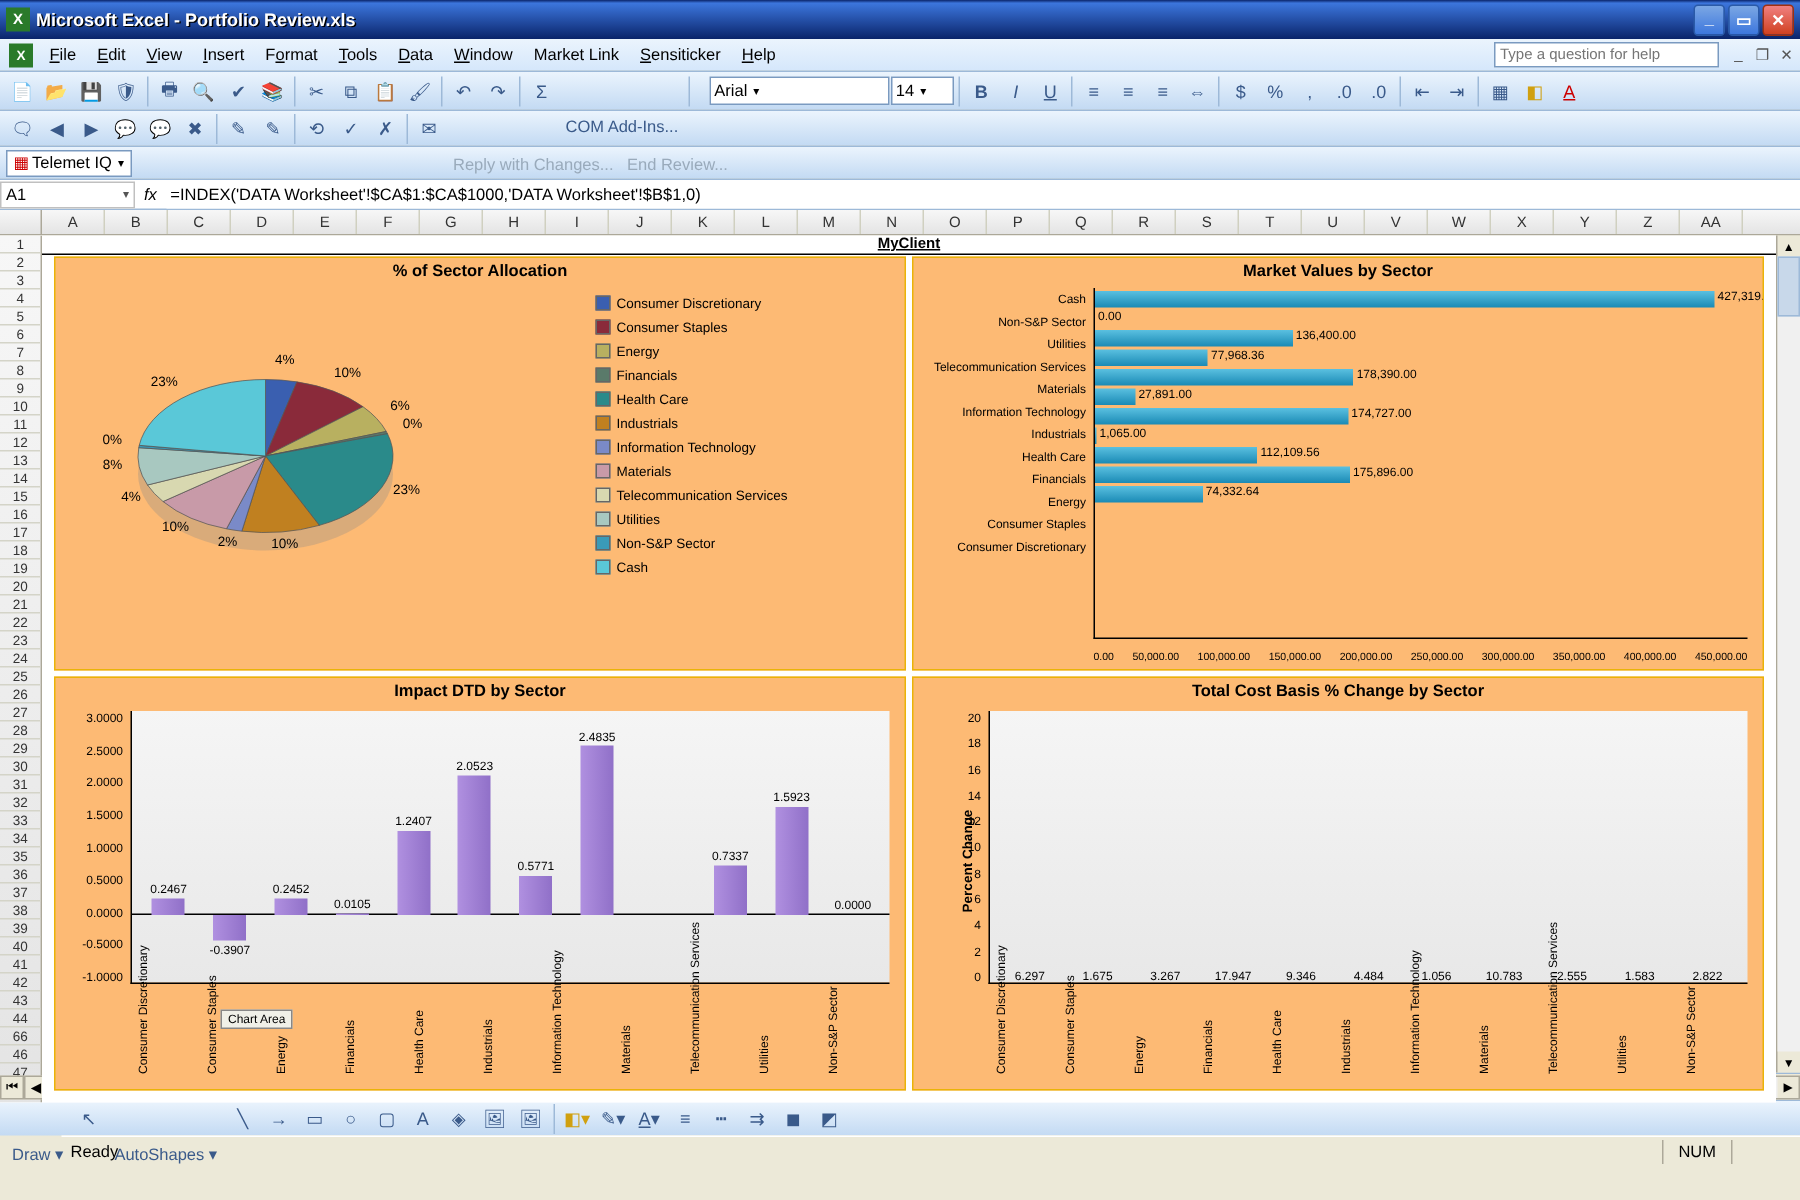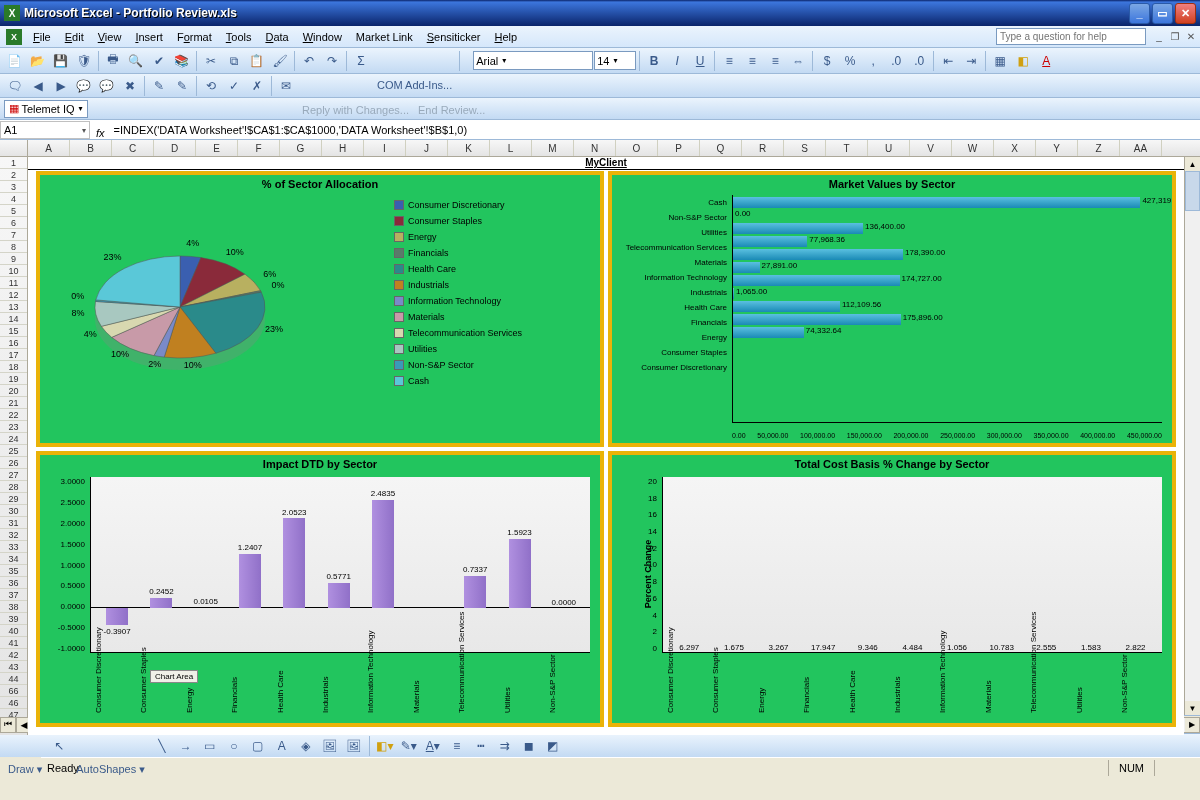--- a/index.html
+++ b/index.html
@@ -30,21 +30,21 @@
 .ttext { font-size:11px;color:#3a5a8a;padding:0 4px;margin-top:48px;}
 .tcombo { height:19px;background:#fff;border:1px solid #7a9ac0;font-size:11px;display:flex;align-items:center;padding:0 2px;}
 .tcombo .dd{margin-left:4px;font-size:8px;}
 .toolbar2-right{display:flex;align-items:center;gap:1px;}
 
 
 .telemet-bar{height:22px;background:linear-gradient(#ebf4fd,#c3daf3);border-bottom:1px solid #9db9d8;display:flex;align-items:center;padding:0 4px;}
 .telemet-btn{height:18px;border:1px solid #7a9ac0;background:#fff;display:flex;align-items:center;padding:0 4px;font-size:11px;}
 
 
-.formula-bar{height:20px;background:#fff;border-bottom:1px solid #9db9d8;display:flex;align-items:flex-end;}
+.formula-bar{height:20px;background:#fff;border-bottom:1px solid #9db9d8;display:flex;align-items:center;}
 .name-box{width:90px;height:18px;border:1px solid #c0c0c0;background:#fff;padding:0 3px;font-size:11px;display:flex;align-items:center;}
 .name-box .dd{margin-left:auto;font-size:8px;color:#555;}
 .fx-lbl{padding:0 6px;font-style:italic;font-size:11px;}
 .formula-input{flex:1;height:18px;border:none;font-size:11px;padding:0 3px;}
 
 
 .col-headers{height:17px;display:flex;background:linear-gradient(#f7f7f7,#e4e4e4);border-bottom:1px solid #aca899;}
 .corner{width:28px;border-right:1px solid #aca899;background:linear-gradient(#f7f7f7,#e4e4e4);}
 .ch{width:42px;text-align:center;font-size:10px;border-right:1px solid #d0d0c0;color:#333;line-height:17px;}
 
@@ -52,21 +52,21 @@
 .grid-area{display:flex;height:578px;overflow:hidden;background:#fff;}
 .row-headers{width:28px;background:linear-gradient(#f7f7f7,#e4e4e4);border-right:1px solid #aca899;}
 .rh{height:12px;text-align:center;font-size:9px;border-bottom:1px solid #d4d4c8;color:#333;line-height:12px;}
 .sheet{flex:1;position:relative;background:#fff;}
 
 
 .client-label{position:absolute;top:0;left:0;right:0;height:13px;text-align:center;font-weight:bold;font-size:10px;border-bottom:1px solid #000;text-decoration:underline;}
 
 
 .charts{position:absolute;top:14px;left:8px;right:8px;bottom:8px;display:grid;grid-template-columns:1fr 1fr;grid-template-rows:1fr 1fr;gap:4px;}
-.chart-panel{border:4px solid #eab308;background:#22c55e;position:relative;overflow:hidden;}
+.chart-panel{border:1px solid #eab308;background:#fdba74;position:relative;overflow:hidden;}
 .chart-title{text-align:center;font-weight:bold;font-size:11px;padding:3px 0;}
 
 
 .pie-area{position:absolute;top:22px;left:10px;width:290px;height:230px;}
 .pie-legend{position:absolute;top:22px;right:6px;width:200px;font-size:9px;}
 .leg-item{display:flex;align-items:center;height:16px;}
 .leg-sw{width:10px;height:10px;margin-right:4px;border:1px solid #666;}
 
 
 .hbar-area{position:absolute;top:20px;left:120px;right:10px;bottom:20px;border-left:1px solid #000;border-bottom:1px solid #000;}
@@ -521,20 +521,24 @@
               <div>1.0000</div>
               <div>0.5000</div>
               <div>0.0000</div>
               <div>-0.5000</div>
               <div>-1.0000</div>
             </div>
           <div class="vbar-area" id="vbar1-area">
               <div class="vbar-cols" id="vbar1-cols" style="position: relative;">
                 <div style="position: absolute; left: 0px; right: 0px; bottom: 25%; border-top: 1px solid rgb(0, 0, 0);"></div>
                 <div class="vbar-col" style="position: relative; height: 100%;">
+                  <div class="vbar-bar" style="height: 6.1675%; position: absolute; left: 0px; right: 0px; bottom: 25%;"></div>
+                  <div class="vbar-val" style="position: absolute; left: 50%; transform: translateX(-50%); bottom: 32.1675%;">0.2467</div>
+                </div>
+                <div class="vbar-col" style="position: relative; height: 100%;">
                   <div class="vbar-bar" style="height: 9.7675%; position: absolute; left: 0px; right: 0px; top: 75%;"></div>
                   <div class="vbar-val" style="position: absolute; left: 50%; transform: translateX(-50%); top: 85.7675%;">-0.3907</div>
                 </div>
                 <div class="vbar-col" style="position: relative; height: 100%;">
                   <div class="vbar-bar" style="height: 6.13%; position: absolute; left: 0px; right: 0px; bottom: 25%;"></div>
                   <div class="vbar-val" style="position: absolute; left: 50%; transform: translateX(-50%); bottom: 32.13%;">0.2452</div>
                 </div>
                 <div class="vbar-col" style="position: relative; height: 100%;">
                   <div class="vbar-bar" style="height: 0.2625%; position: absolute; left: 0px; right: 0px; bottom: 25%;"></div>
                   <div class="vbar-val" style="position: absolute; left: 50%; transform: translateX(-50%); bottom: 26.2625%;">0.0105</div>

